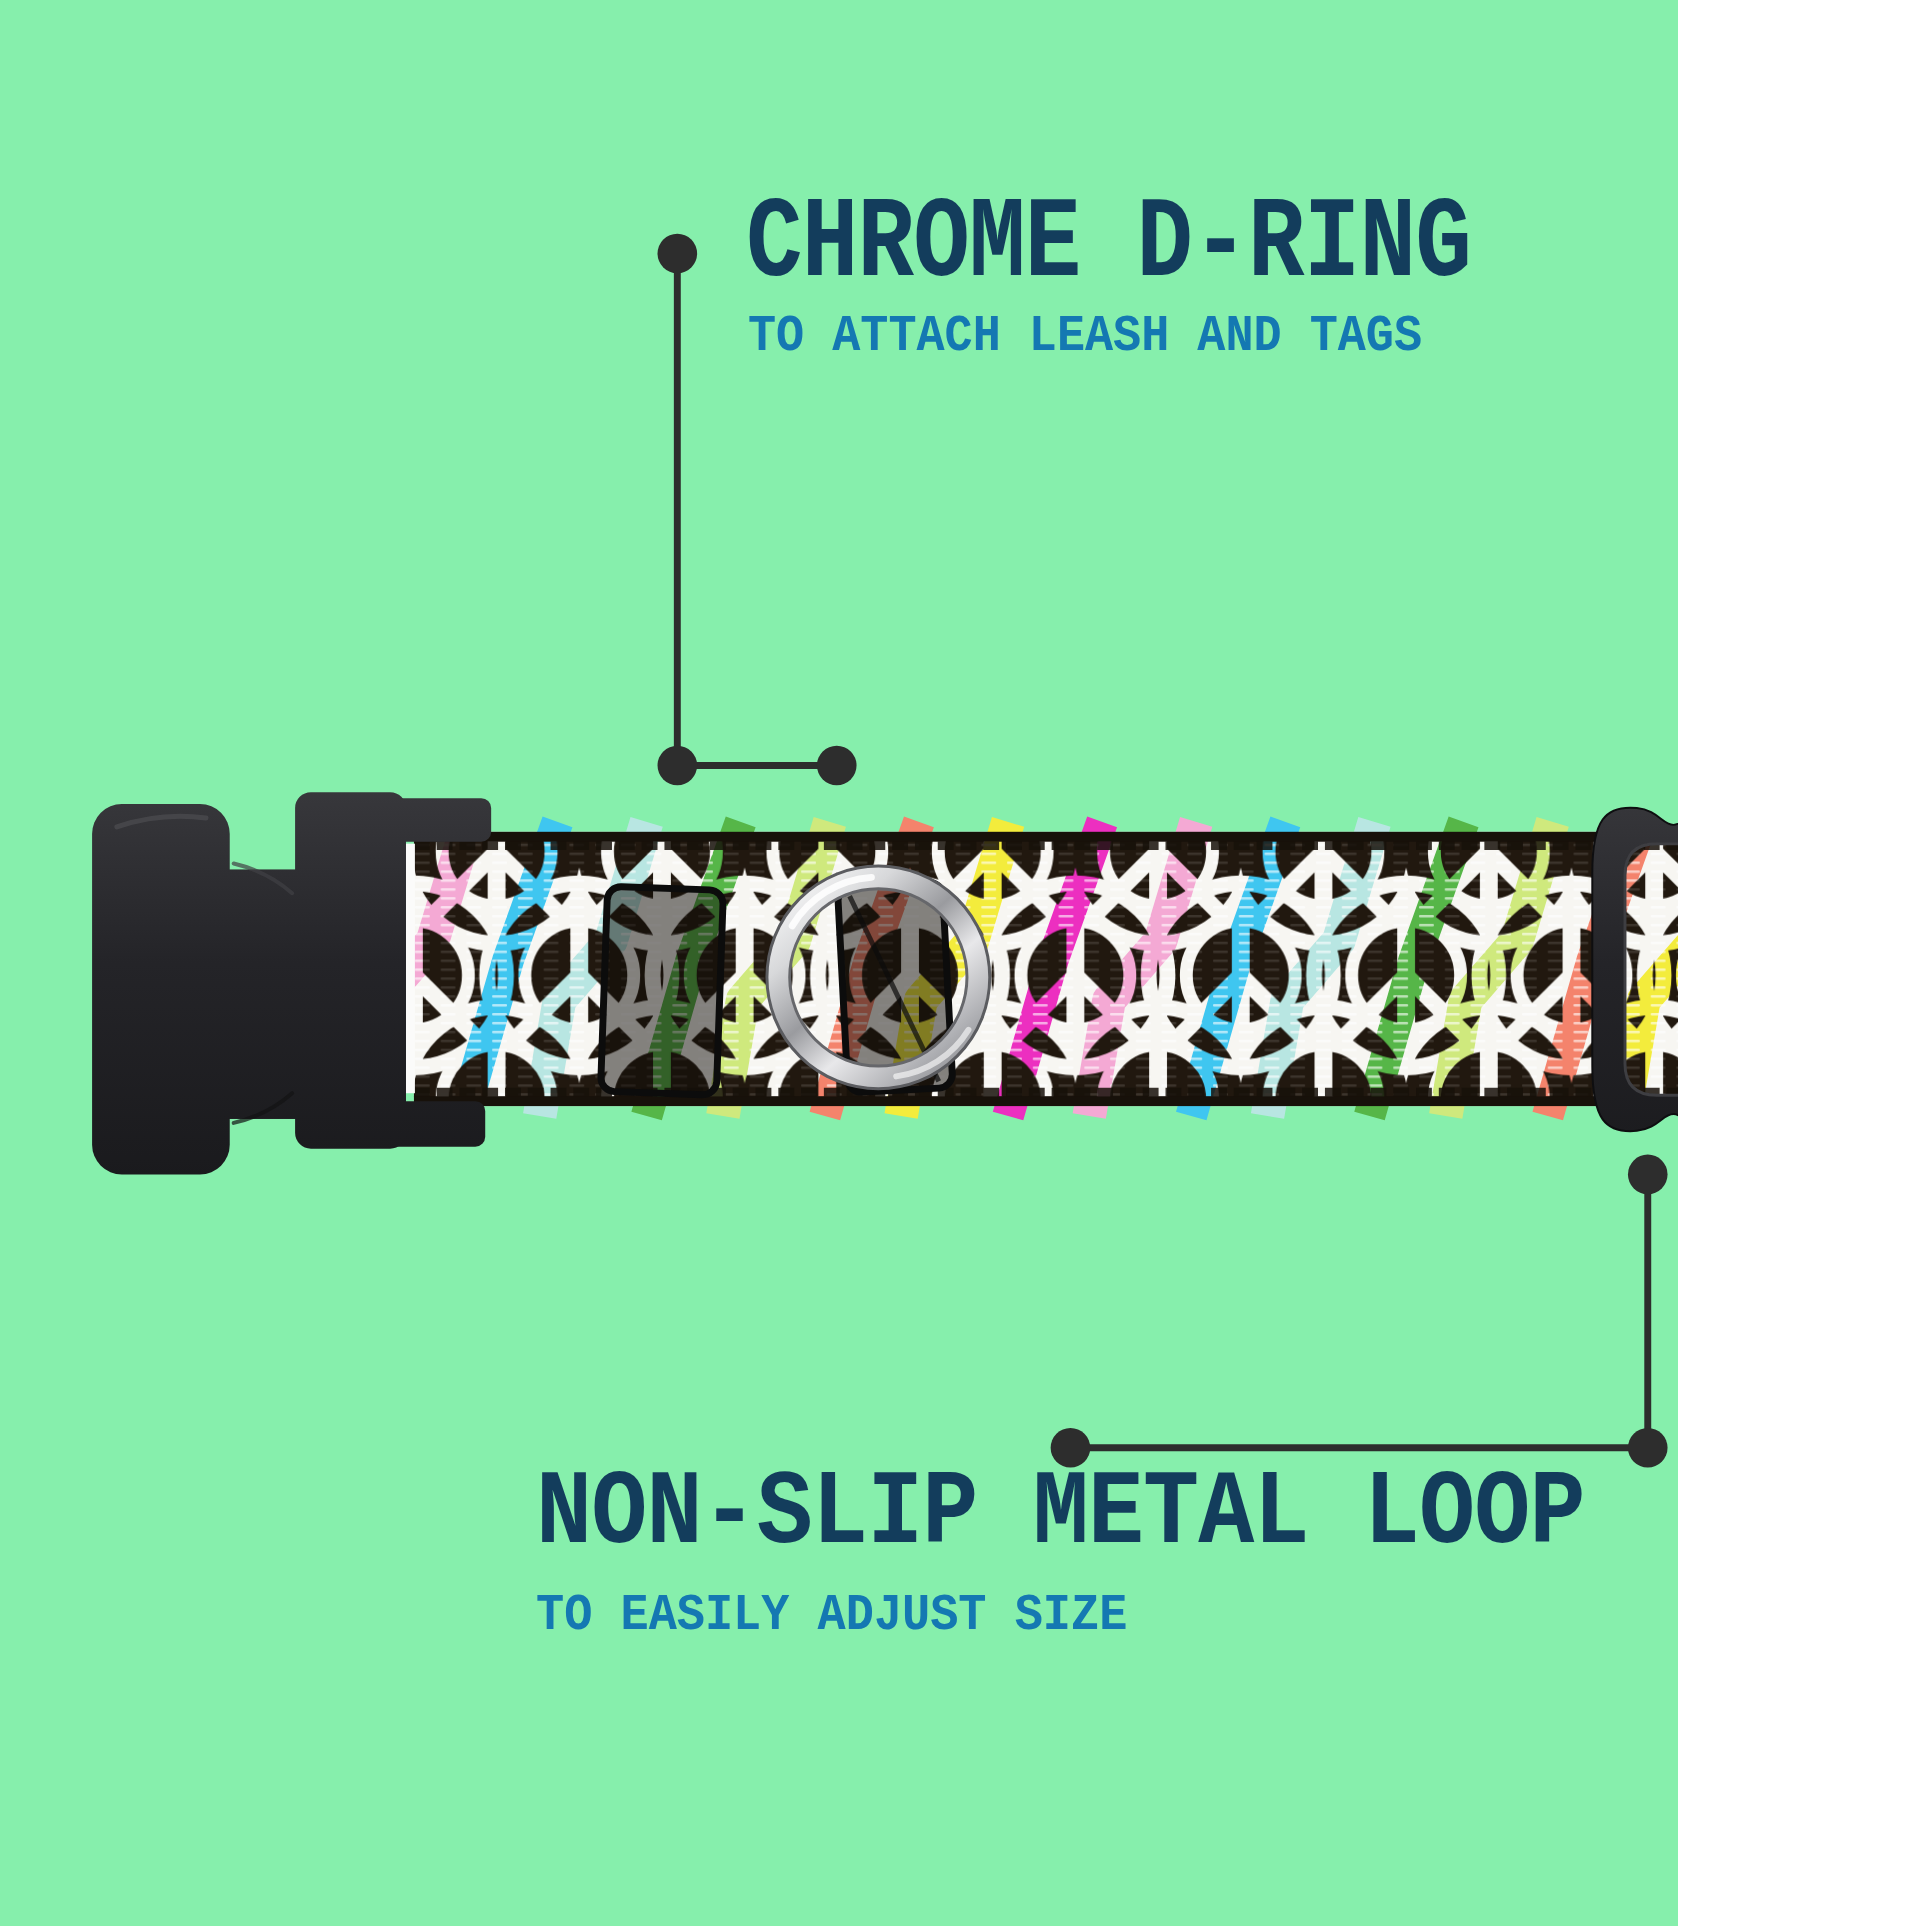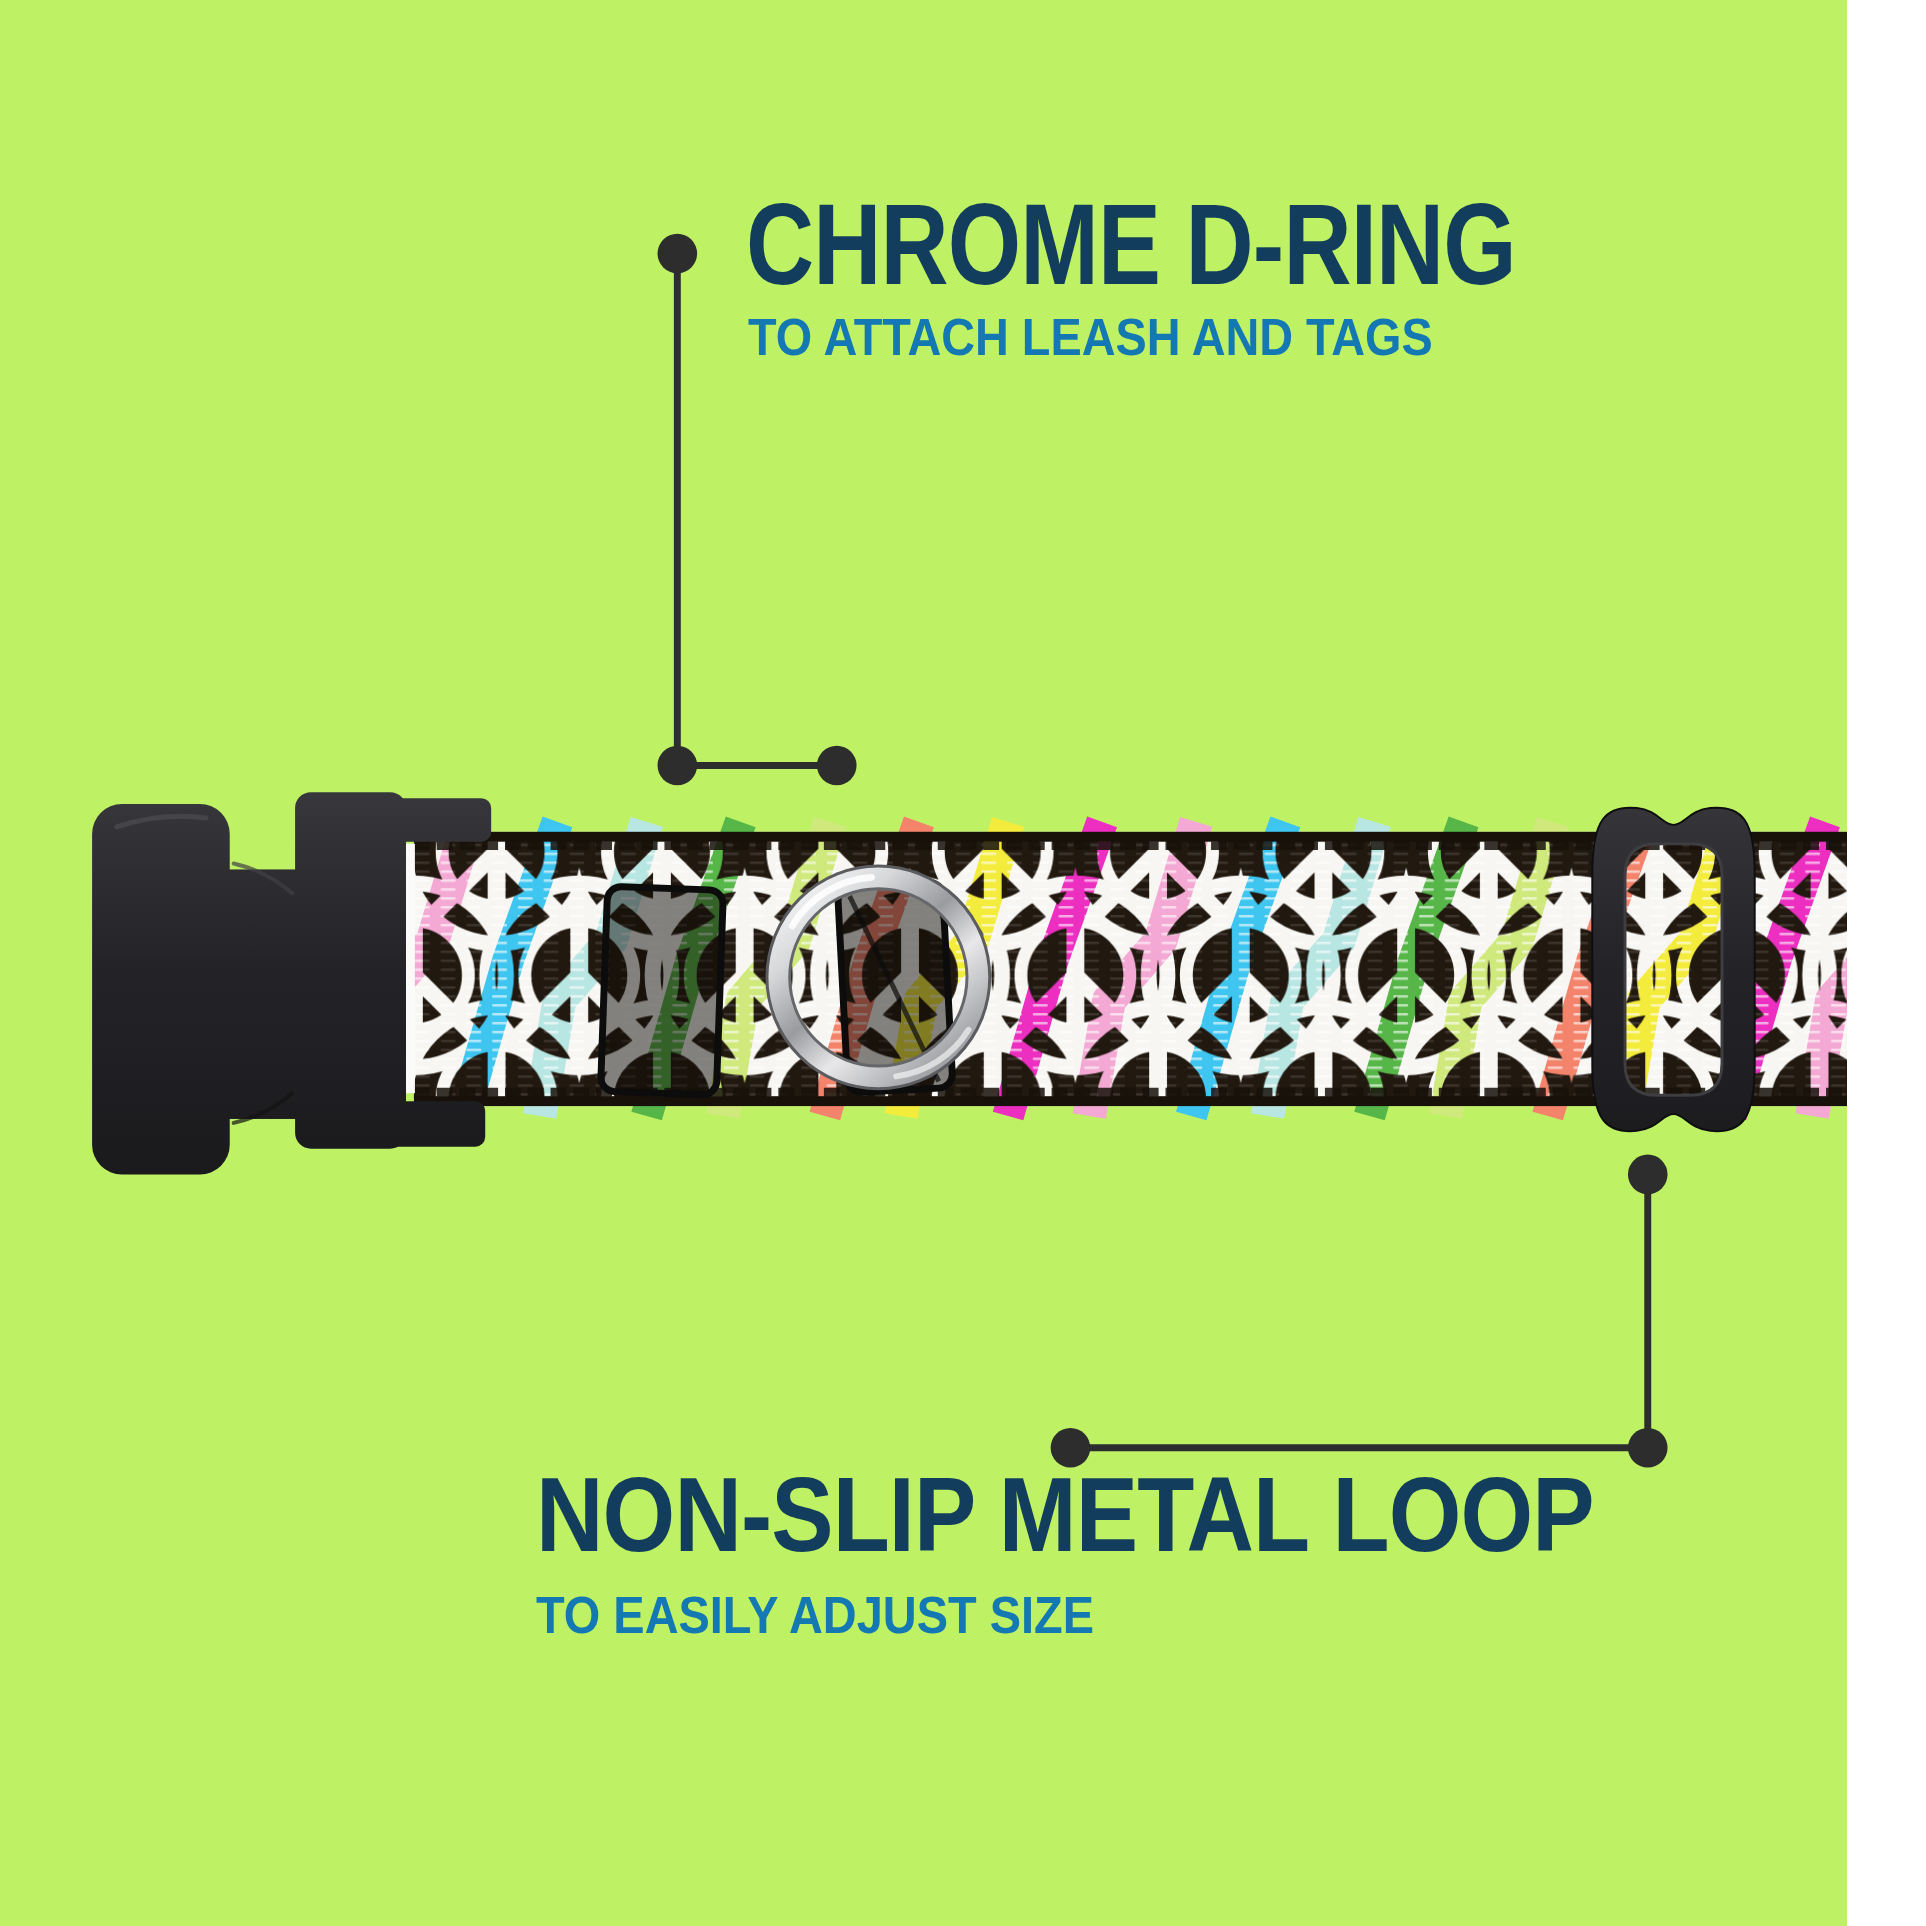--- a/index.html
+++ b/index.html
@@ -1,17 +1,17 @@
 <!DOCTYPE html>
 <html><head>
 <meta charset="utf-8">
 <style>
   html,body{margin:0;padding:0;background:#ffffff;}
-  .stage{position:relative;width:1847px;height:1927px;background:#bef264;overflow:hidden;
-         font-family:Liberation Sans, sans-serif;}
+  .stage{position:relative;width:1678px;height:1927px;background:#86efac;overflow:hidden;
+         font-family:Liberation Mono, monospace;}
   .fig{position:absolute;left:0;top:0;width:1927px;height:1927px;}
   .callout-title{position:absolute;font-weight:bold;color:#133d5c;transform-origin:0 0;
                  white-space:nowrap;line-height:1;letter-spacing:-1px;}
   .callout-sub{position:absolute;font-weight:bold;color:#1478b2;transform-origin:0 0;
                white-space:nowrap;line-height:1;}
   #t1{left:746px;top:187px;font-size:115px;transform:scaleX(0.82);}
   #s1{left:748px;top:311px;font-size:52px;transform:scaleX(0.90);}
   #t2{left:536px;top:1462px;font-size:105px;transform:scaleX(0.89);}
   #s2{left:536px;top:1590px;font-size:51px;transform:scaleX(0.92);}
 </style>

